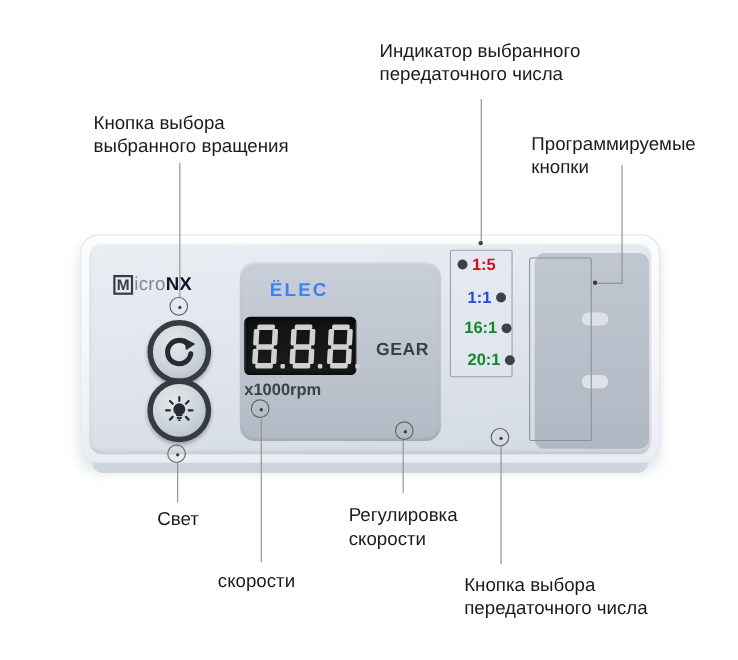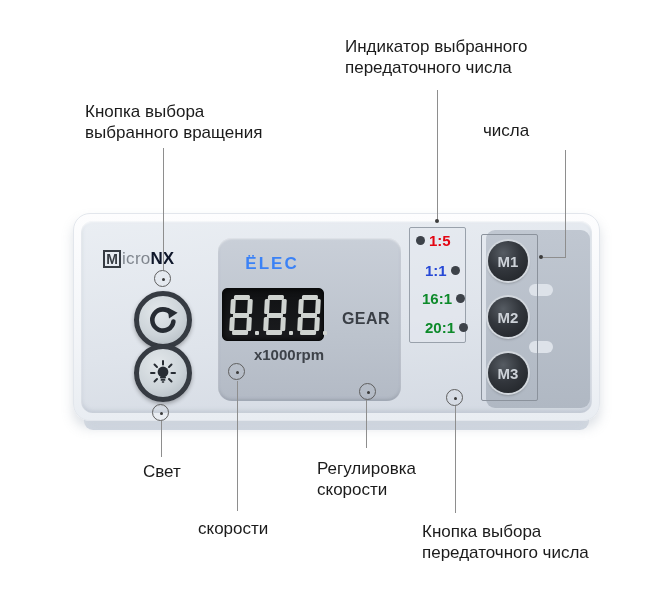--- a/index.html
+++ b/index.html
@@ -79,21 +79,21 @@
      box-shadow:inset 0 1px 2px rgba(255,255,255,.55), inset 0 -2px 3px rgba(90,100,115,.25); z-index:4; }
   #elec-logo { left:239px; top:254px; width:66px; font-size:17px; font-weight:700; letter-spacing:2px;
      color:#3b82f6; text-align:center; }
   .display { position:absolute; left:222px; top:288px; width:102px; height:53px; border-radius:5px;
      background:linear-gradient(#101113,#1b1c1f); border:1px solid #0a0b0c;
      box-shadow:inset 0 0 6px rgba(0,0,0,.8); z-index:4; }
   #digits { position:absolute; left:7px; top:6px; display:flex; }
   .digit { position:relative; width:22px; height:40px; transform:skewX(-3deg); }
   .seg { position:absolute; background:#cfd3d0; border-radius:1.5px; }
   .dp { width:4px; height:4px; border-radius:1px; background:#cfd3d0; align-self:flex-end; margin:0 5px 0 3px; }
-  #unit { left:222px; top:346px; width:102px; text-align:right; font-size:15px; font-weight:700; color:#3d4249; }
+  #unit { left:222px; top:346px; width:102px; text-align:left; font-size:15px; font-weight:700; color:#3d4249; }
 
   
   .darkbtn { position:absolute; border-radius:50%; cursor:pointer;
      background:radial-gradient(circle at 38% 30%, #5a6067 0%, #35393f 45%, #1f2226 100%);
      box-shadow:0 2px 3px rgba(0,0,0,.40), inset 0 1px 2px rgba(255,255,255,.18);
      display:flex; align-items:center; justify-content:center; }
   #speed-up   { left:343px; top:256px; width:42px; height:42px; }
   #speed-down { left:343px; top:334px; width:42px; height:42px; }
   #speed-label { left:336px; top:310px; width:60px; text-align:center; font-size:16px; font-weight:700;
      letter-spacing:.5px; color:#3a3f46; }
@@ -134,21 +134,22 @@
 
   <div class="ann" id="ann-gear-ind">
     <span>Индикатор выбранного</span>
     <span>передаточного числа</span>
   </div>
   <div class="ann" id="ann-direction">
     <span>Кнопка выбора</span>
     <span>выбранного вращения</span>
   </div>
   <div class="ann" id="ann-programmable">
-    <span>числа</span>
+    <span>Программируемые</span>
+    <span>кнопки</span>
   </div>
   <div class="ann" id="ann-light">
     <span>Свет</span>
   </div>
   <div class="ann" id="ann-speed-ctl">
     <span>Регулировка</span>
     <span>скорости</span>
   </div>
   <div class="ann" id="ann-speed-ind">
     <span>скорости</span>
@@ -296,19 +297,14 @@
         <span class="gr-dot"></span>
       </div>
     </div>
 
   <div class="darkbtn" id="gear-btn">GEAR</div>
 
   <div class="mzone"></div>
   <div class="notch" id="notch1"></div>
   <div class="notch" id="notch2"></div>
   <div id="m-outline"></div>
-  <div id="m-buttons">
-      <div class="mbtn">M1</div>
-      <div class="mbtn">M2</div>
-      <div class="mbtn">M3</div>
-    </div>
 
 </div>
 
 </body></html>

